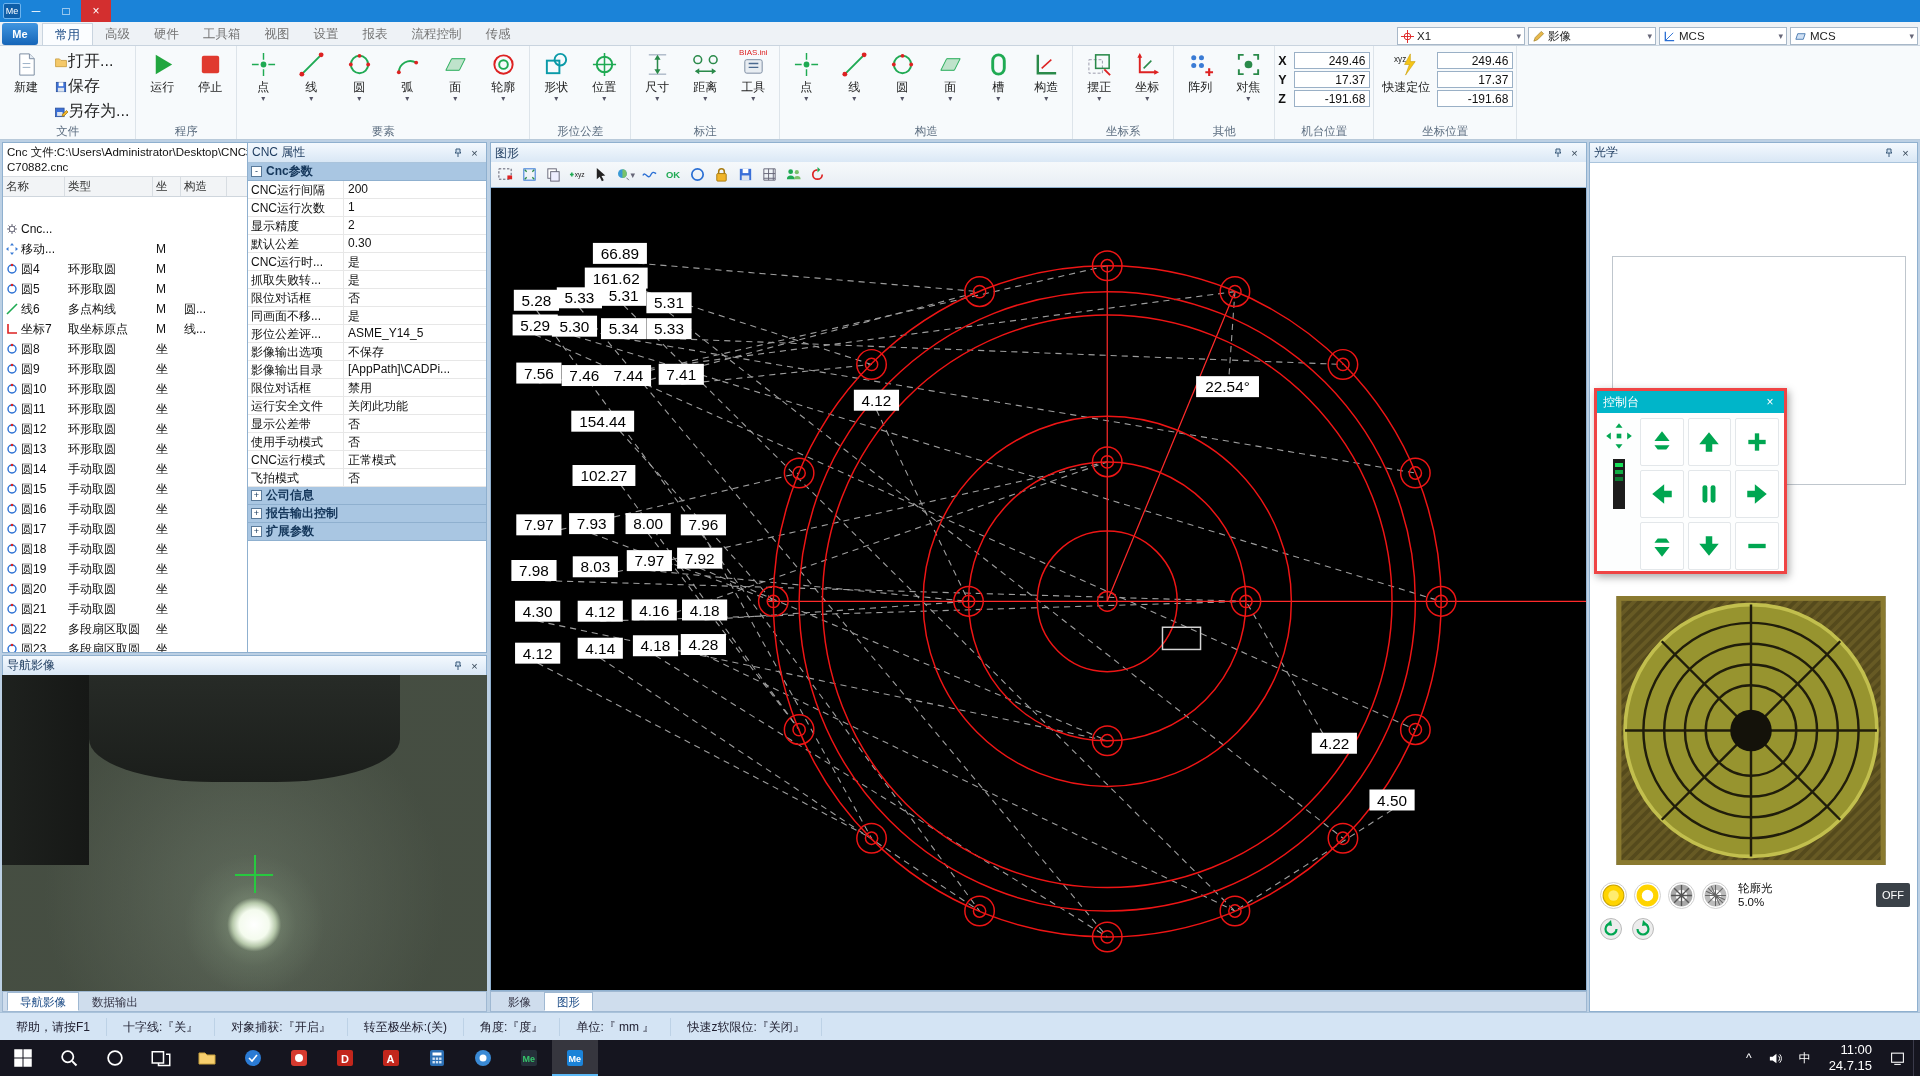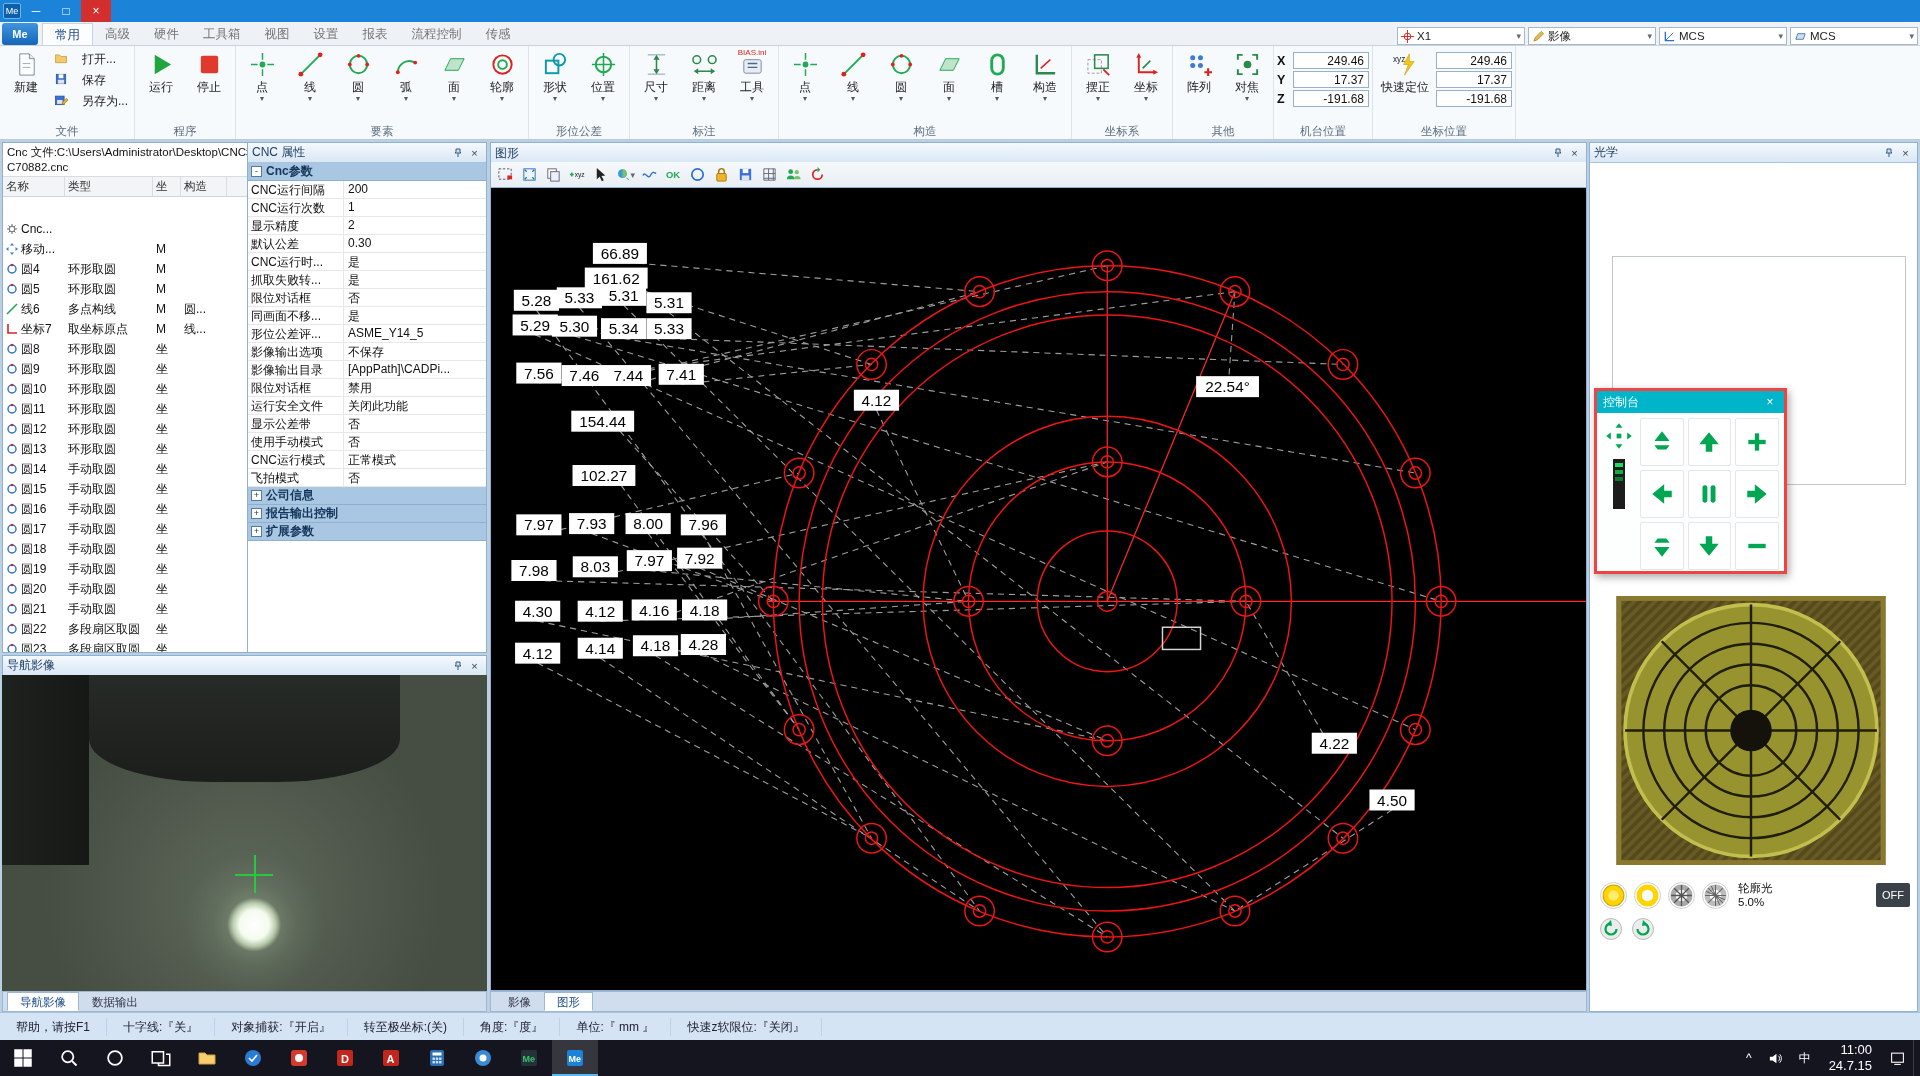--- a/index.html
+++ b/index.html
@@ -31,21 +31,21 @@
 .ribbon{position:absolute;left:0;top:46px;width:1920px;height:94px;background:#f7fafc;border-bottom:1px solid #b9cada;display:flex}
 .rgroup{display:flex;flex-direction:column;border-right:1px solid #dde4ea;padding:2px 3px 0}
 .ritems{flex:1;display:flex;align-items:flex-start;gap:2px}
 .rglabel{height:15px;font-size:11.5px;color:#5d6e80;text-align:center}
 .rbig{position:relative;min-width:46px;padding:2px 4px;display:flex;flex-direction:column;align-items:center;border:1px solid transparent;border-radius:2px}
 .rbig .ico{width:27px;height:27px}
 .rlbl{font-size:12px;color:#222;margin-top:1px;white-space:nowrap}
 .darr{font-size:8px;color:#556;line-height:6px}
 .cap{position:absolute;top:-1px;left:0;right:0;text-align:center;font-size:8px;color:#d22}
 .rsmallcol{display:flex;flex-direction:column;gap:2px;padding-top:2px}
-.rsmall{display:flex;gap:14px;font-size:12px;color:#222;padding:1px 3px}
+.rsmall{display:flex;align-items:center;gap:0;font-size:16px;color:#222;padding:1px 3px}
 .rsmall .ico{width:14px;height:14px}
 .xyzcol{display:flex;flex-direction:column;gap:2px;padding-top:4px}
 .xyzrow{display:flex;align-items:center;gap:4px}
 .axl{width:12px;font-size:12.5px;font-weight:bold;color:#111}
 .axv{width:76px;height:17px;background:#fff;border:1px solid #9ab0c6;font-size:12px;color:#111;text-align:right;padding:1px 4px 0 0}
 
 
 .panel{position:absolute;background:#fff;border:1px solid #8fb0cf}
 .phead{height:20px;background:linear-gradient(#f4f9fe,#d9e7f5);border-bottom:1px solid #aac4dc;display:flex;align-items:center;padding:0 4px;font-size:12px;color:#1c3a5e}
 .phead .sp{flex:1}

